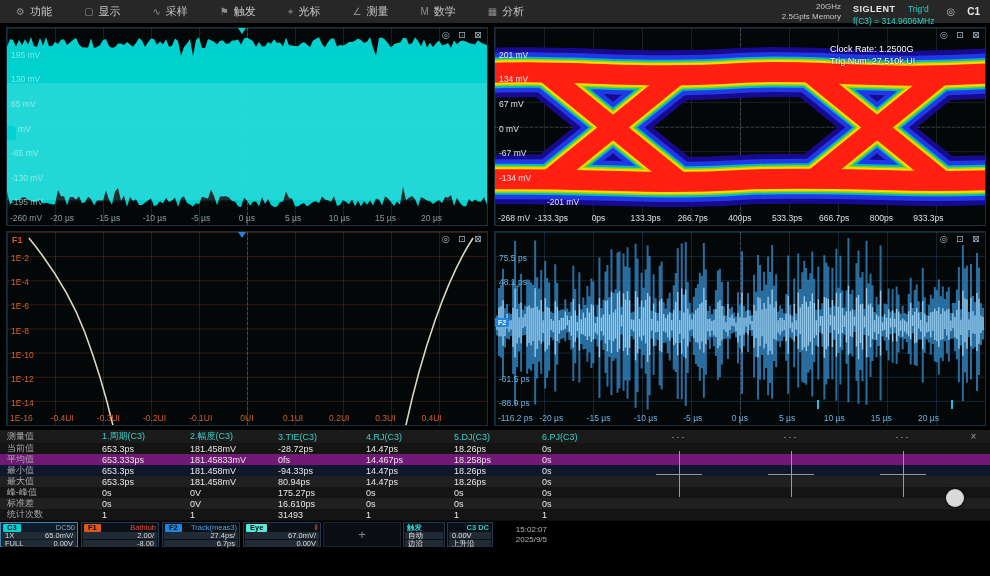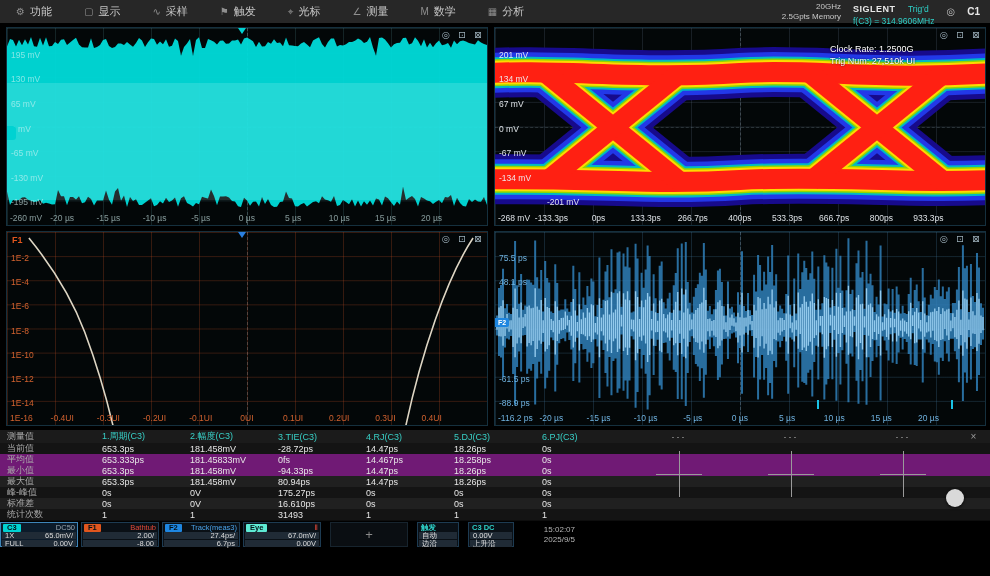--- a/index.html
+++ b/index.html
@@ -65,42 +65,42 @@
   .tcell.colhead{color:#38cfc6;}
   .tcell.extra{color:#cfcfcf;text-align:center;padding-left:0;letter-spacing:2px;}
   .tcell.close{color:#9a9a9a;text-align:center;padding-left:0;font-size:10px;}
   .plusmark{position:absolute;width:46px;height:46px;z-index:4;}
   .plusmark::before{content:"";position:absolute;left:0;right:0;top:50%;height:1px;background:#9a9a9a;}
   .plusmark::after{content:"";position:absolute;top:0;bottom:0;left:50%;width:1px;background:#9a9a9a;}
   .float-btn{position:absolute;left:946px;top:489px;width:18px;height:18px;border-radius:50%;
              background:#d9d9d9;box-shadow:0 1px 3px rgba(0,0,0,.8);z-index:8;}
 
   
-  .bbar{position:absolute;left:0;top:522px;width:990px;height:25px;display:flex;gap:9px;
+  .bbar{position:absolute;left:0;top:522px;width:990px;height:25px;display:flex;gap:2px;
         align-items:stretch;}
   .chbox{width:78px;background:#0a1016;border:1px solid #1d3b52;box-sizing:border-box;
          display:flex;flex-direction:column;font-size:7.5px;color:#dcdcdc;}
   .chbox.selected{border-color:#3e85b8;background:#0c1b2a;}
   .chbox .r1{display:flex;justify-content:space-between;align-items:center;height:9px;padding:0 2px;}
   .chip{font-size:7.5px;font-weight:bold;color:#031016;padding:0 4px;border-radius:1px;line-height:8px;}
   .ctitle{font-size:7.5px;}
   .chbox .r2,.chbox .r3{display:flex;justify-content:space-between;background:#202b36;
          height:7px;line-height:7px;padding:0 3px;margin:0 1px 1px 1px;}
   .addbox{width:78px;background:#0a0e12;border:1px solid #17242e;box-sizing:border-box;
           display:flex;align-items:center;justify-content:center;color:#8a8a8a;font-size:13px;}
   .tb-box{background:#0a1016;border:1px solid #1d3b52;box-sizing:border-box;display:flex;
           flex-direction:column;font-size:7.5px;color:#e2e2e2;}
   .tb-box .hd{height:9px;line-height:9px;padding:0 3px;font-weight:bold;}
   .tb-box .rw{display:flex;justify-content:space-between;background:#202b36;height:7px;
               line-height:7px;padding:0 3px;margin:0 1px 1px 1px;gap:6px;}
   .tb-timebase{width:112px;margin-left:auto;}
   .tb-timebase .hd{color:#fff;}
   .tb-trig{width:42px;}
   .tb-trig .hd{color:#2ed0c8;}
-  .tb-src{width:46px;}
+  .tb-src{width:46px;text-align:right;}
   .tb-src .hd{color:#2ed0c8;}
   .dtbox{width:56px;display:flex;flex-direction:column;justify-content:center;align-items:flex-end;
          color:#b5b5b5;font-size:8px;line-height:1.25;padding-right:4px;box-sizing:border-box;}
 </style>
 </head>
 <body>
 
 <div class="screen">
 
   <div class="menubar">
@@ -357,21 +357,21 @@
         <div class="tcell ">181.45833mV</div>
         <div class="tcell ">0fs</div>
         <div class="tcell ">14.467ps</div>
         <div class="tcell ">18.258ps</div>
         <div class="tcell ">0s</div>
         <div class="tcell "></div>
         <div class="tcell "></div>
         <div class="tcell "></div>
         <div class="tcell "></div>
       </div>
-      <div class="trow" style="background: #701a75;">
+      <div class="trow" style="background: #0f172a;">
         <div class="tcell rowlab">最小值</div>
         <div class="tcell ">653.3ps</div>
         <div class="tcell ">181.458mV</div>
         <div class="tcell ">-94.33ps</div>
         <div class="tcell ">14.47ps</div>
         <div class="tcell ">18.26ps</div>
         <div class="tcell ">0s</div>
         <div class="tcell "></div>
         <div class="tcell "></div>
         <div class="tcell "></div>

